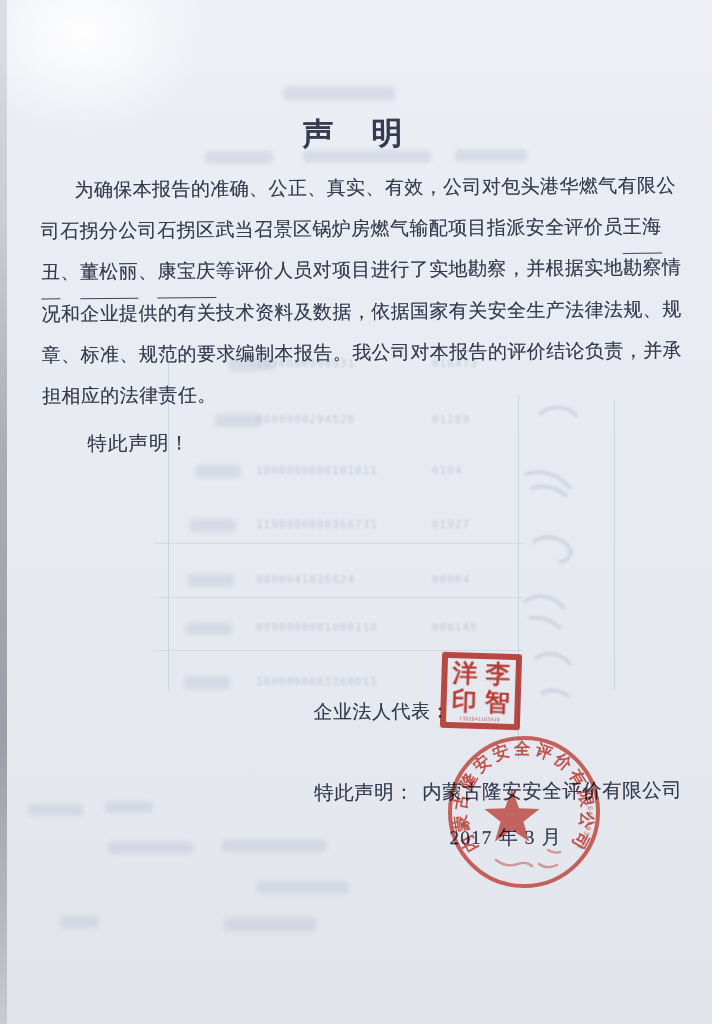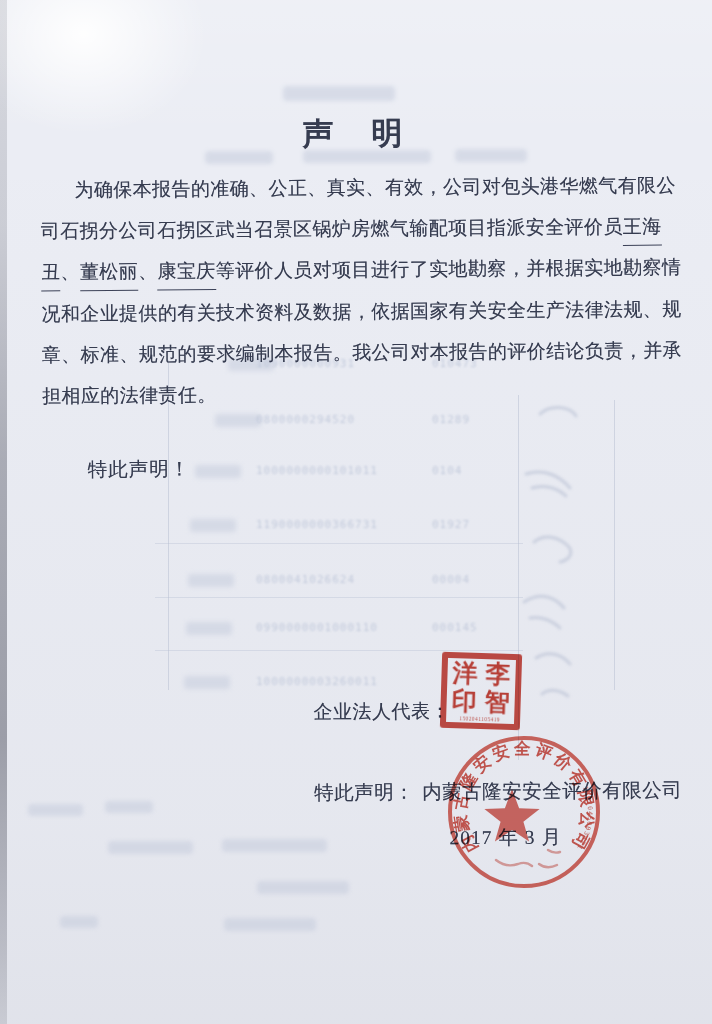--- a/index.html
+++ b/index.html
@@ -28,22 +28,22 @@
   .ghost-hand{position:absolute;left:512px;top:396px;z-index:1;opacity:.6;filter:blur(1.6px);}
   
   .content{position:absolute;inset:0;z-index:2;transform:rotate(-0.45deg);transform-origin:50% 50%;
     color:#363c50;}
   .doc-text{text-shadow:0 0 .5px rgba(54,60,80,.5);}
   .doc-title{position:absolute;left:0;right:0;top:113px;display:flex;justify-content:center;gap:37px;
     font-size:31px;font-weight:bold;letter-spacing:1px;}
   .paragraph{position:absolute;left:43px;top:167px;width:606px;font-size:19px;}
   .para-line{height:41.2px;line-height:41.2px;white-space:nowrap;letter-spacing:.4px;}
   .para-line.indent{padding-left:34px;}
-  .name-underline{border-bottom:1.5px solid #3c4258;padding-bottom:8px;}
-  .declaration{position:absolute;left:88px;top:454px;font-size:19.5px;letter-spacing:1px;}
+  .name-underline{border-bottom:1.5px solid #3c4258;padding-bottom:16px;}
+  .declaration{position:absolute;left:88px;top:428px;font-size:19.5px;letter-spacing:1px;}
   .legal-rep{position:absolute;left:312px;top:699px;font-size:19px;letter-spacing:.5px;}
   .unit-line{position:absolute;left:312px;top:779px;font-size:19.5px;letter-spacing:.5px;white-space:nowrap;}
   .unit-line .gap{display:inline-block;width:8px;}
   .date-line{position:absolute;left:447px;top:825px;font-size:19.5px;letter-spacing:1px;white-space:nowrap;}
   
   .square-seal{position:absolute;left:441px;top:653px;width:80px;height:76px;z-index:3;
     border:6px solid rgba(197,55,44,.88);border-radius:3px;transform:rotate(1.8deg);
     mix-blend-mode:multiply;filter:blur(.3px);display:flex;flex-direction:column;align-items:center;
     box-sizing:border-box;}
   .square-seal .grid{flex:1;display:grid;grid-template-columns:1fr 1fr;grid-auto-rows:1fr;

